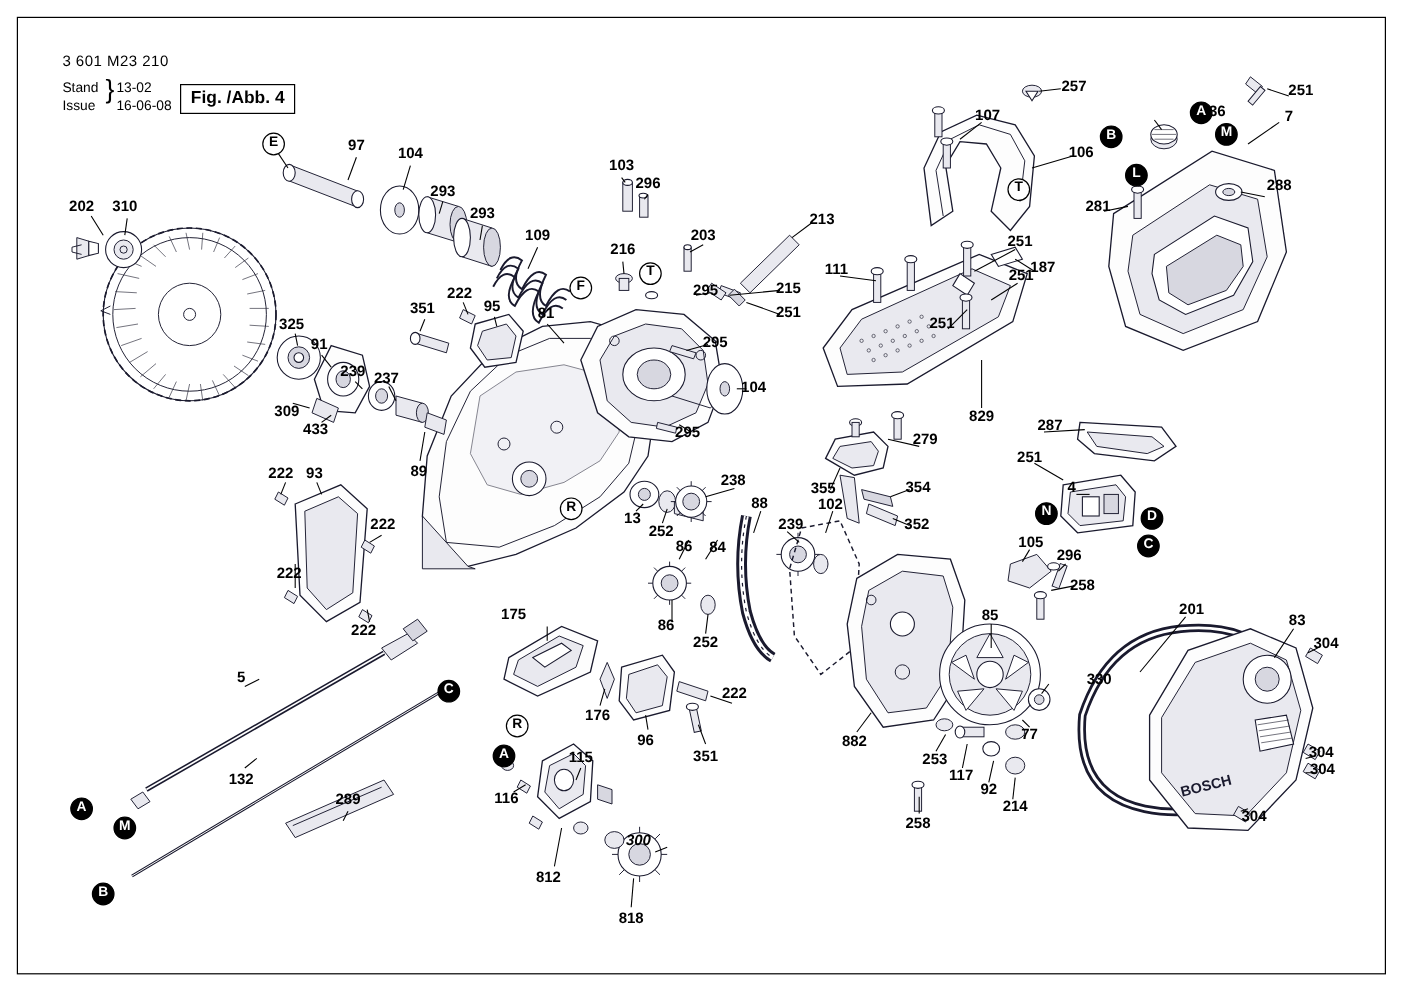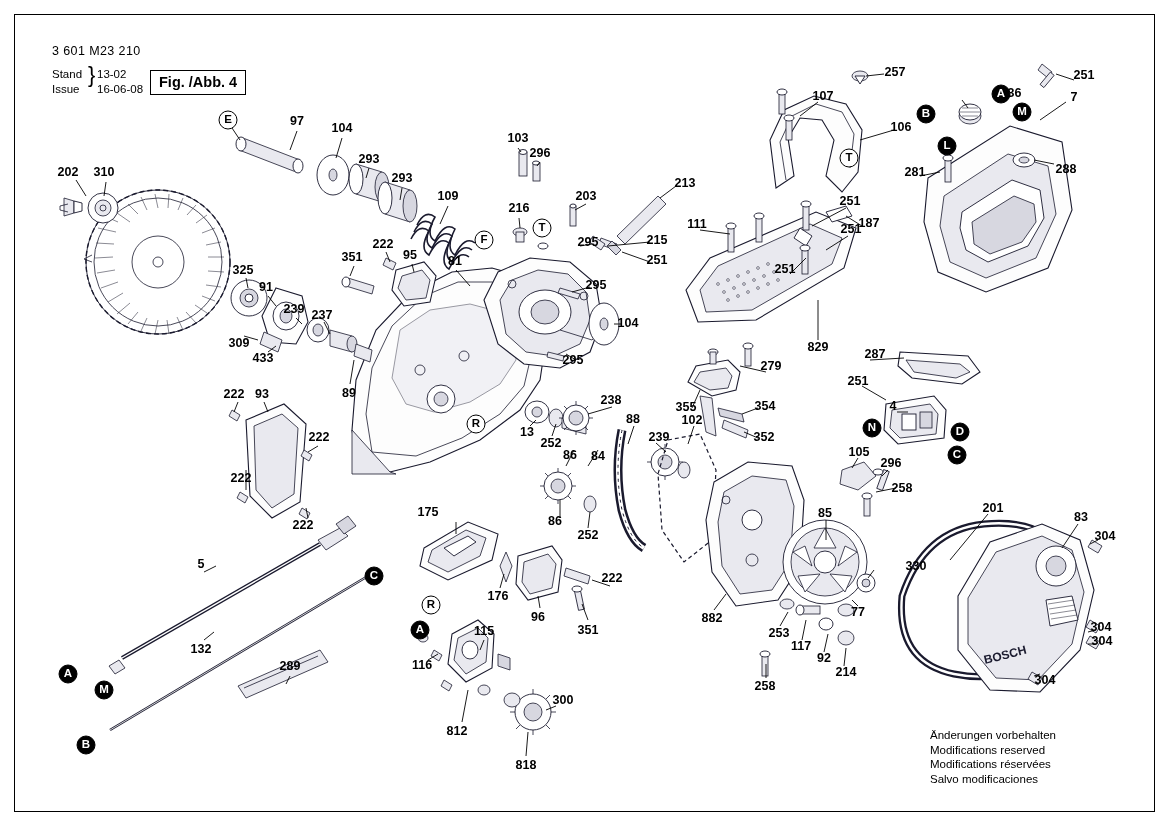--- a/index.html
+++ b/index.html
@@ -657,21 +657,21 @@
       <div class="num" style="left: 588px; top: 242px;">295</div>
       <div class="num" style="left: 657px; top: 260px;">251</div>
       <div class="num" style="left: 596px; top: 285px;">295</div>
       <div class="num" style="left: 697px; top: 224px;">111</div>
       <div class="num" style="left: 823px; top: 96px;">107</div>
       <div class="num" style="left: 901px; top: 127px;">106</div>
       <div class="num" style="left: 895px; top: 72px;">257</div>
       <div class="num" style="left: 967px; top: 93px; margin-left: 44px;">336</div>
       <div class="num" style="left: 1084px; top: 75px;">251</div>
       <div class="num" style="left: 1074px; top: 97px;">7</div>
-      <div class="num" style="left: 1066px; top: 169px;">288</div>
+      <div class="num" style="left: 1066px; top: 154px;">288</div>
       <div class="num" style="left: 915px; top: 172px;">281</div>
       <div class="num" style="left: 850px; top: 201px;">251</div>
       <div class="num" style="left: 869px; top: 223px;">187</div>
       <div class="num" style="left: 785px; top: 269px;">251</div>
       <div class="num" style="left: 818px; top: 347px;">829</div>
       <div class="num" style="left: 875px; top: 354px;">287</div>
       <div class="num" style="left: 858px; top: 381px;">251</div>
       <div class="num" style="left: 893px; top: 406px;">4</div>
       <div class="num" style="left: 771px; top: 366px;">279</div>
       <div class="num" style="left: 765px; top: 406px;">354</div>
@@ -726,21 +726,21 @@
       <div class="num" style="left: 538px; top: 617px;">96</div>
       <div class="num" style="left: 588px; top: 630px;">351</div>
       <div class="num" style="left: 612px; top: 578px;">222</div>
       <div class="num" style="left: 201px; top: 564px;">5</div>
       <div class="num" style="left: 201px; top: 649px;">132</div>
       <div class="num" style="left: 290px; top: 666px;">289</div>
       <div class="num" style="left: 484px; top: 631px;">115</div>
       <div class="num" style="left: 422px; top: 665px;">116</div>
       <div class="num" style="left: 457px; top: 731px;">812</div>
       <div class="num" style="left: 526px; top: 765px;">818</div>
-      <div class="num" style="left: 563px; top: 700px;">300</div>
+      <div class="num" style="left: 532px; top: 700px; font-style: italic;">300</div>
       <div class="num" style="left: 573px; top: 360px;">295</div>
       <div class="num" style="left: 628px; top: 323px;">104</div>
       <div class="num" style="left: 851px; top: 229px;">251</div>
     </div>
   <div id="letters">
       <div class="cir" style="left: 228px; top: 120px;">E</div>
       <div class="cir" style="left: 484px; top: 240px;">F</div>
       <div class="cir" style="left: 542px; top: 228px;">T</div>
       <div class="cir" style="left: 849px; top: 158px;">T</div>
       <div class="cir filled" style="left: 1001px; top: 94px;">A</div>
@@ -752,20 +752,14 @@
       <div class="cir filled" style="left: 957px; top: 455px;">C</div>
       <div class="cir" style="left: 476px; top: 424px;">R</div>
       <div class="cir" style="left: 431px; top: 605px;">R</div>
       <div class="cir filled" style="left: 420px; top: 630px;">A</div>
       <div class="cir filled" style="left: 68px; top: 674px;">A</div>
       <div class="cir filled" style="left: 104px; top: 690px;">M</div>
       <div class="cir filled" style="left: 86px; top: 745px;">B</div>
       <div class="cir filled" style="left: 374px; top: 576px;">C</div>
     </div>
 
-  <div id="footer-notes">
-    <div>Änderungen vorbehalten</div>
-    <div>Modifications reserved</div>
-    <div>Modifications réservées</div>
-    <div>Salvo modificaciones</div>
-  </div>
 
 </div>
 
 </body></html>

